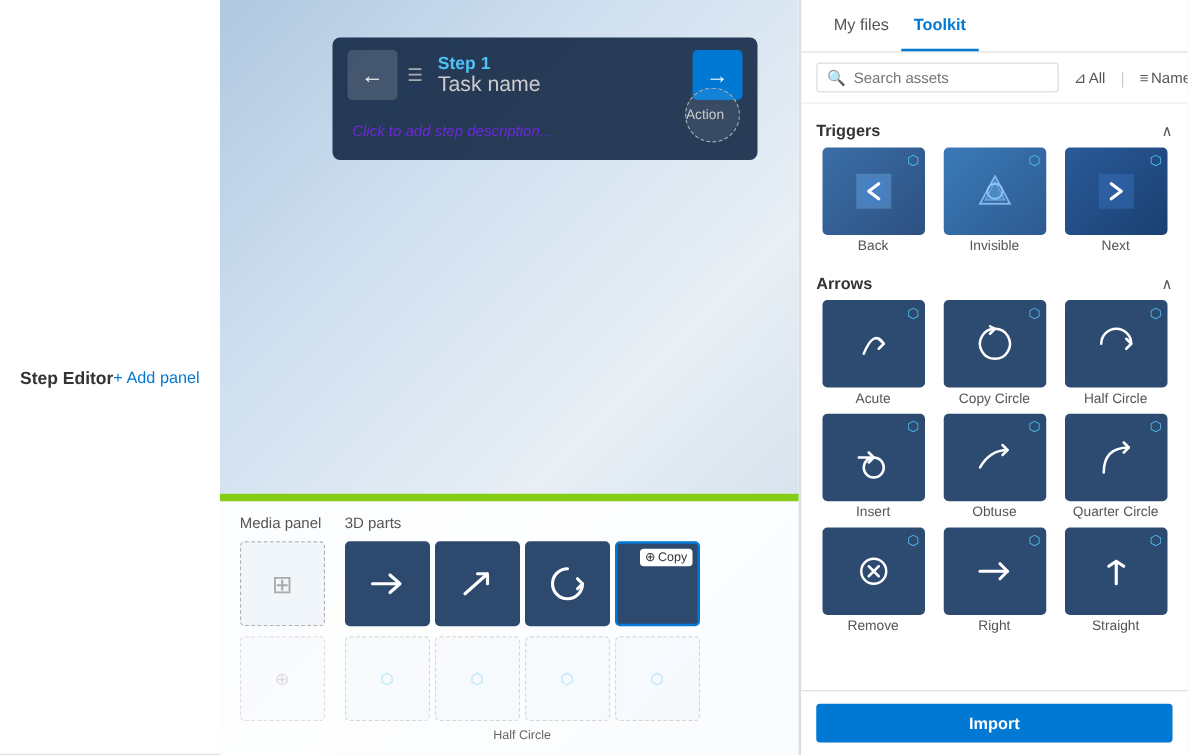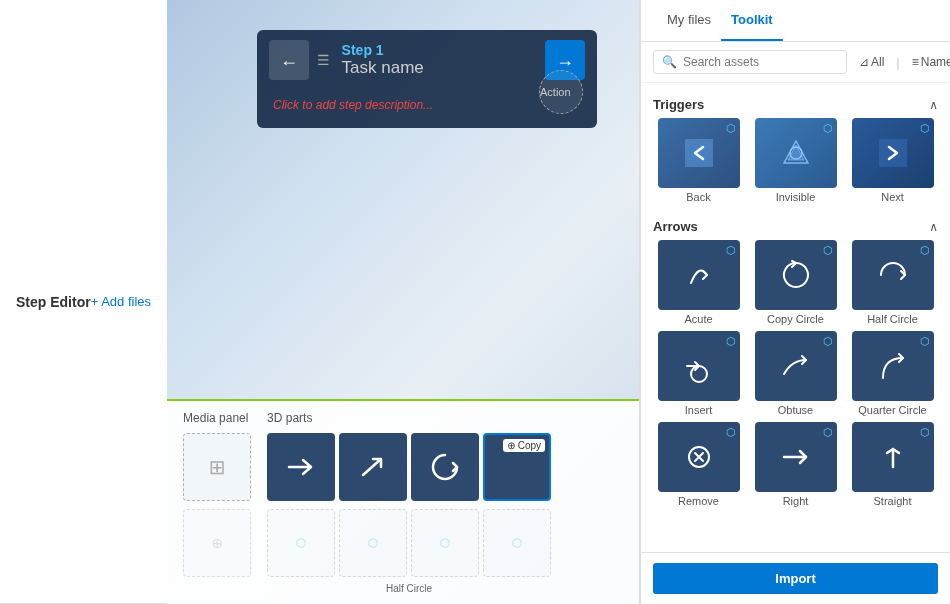--- a/index.html
+++ b/index.html
@@ -18,25 +18,25 @@
     
     .step-card { position: absolute; top: 30px; left: 90px; width: 340px; background: rgba(15, 35, 65, 0.88); border-radius: 6px; overflow: visible; }
     .step-card-header { display: flex; align-items: center; padding: 10px 12px; gap: 8px; }
     .step-nav-btn { width: 40px; height: 40px; border-radius: 4px; border: none; cursor: pointer; display: flex; align-items: center; justify-content: center; color: #fff; font-size: 18px; }
     .step-nav-btn.back { background: rgba(255,255,255,0.15); }
     .step-nav-btn.next { background: #0078d4; margin-left: auto; }
     .step-info { flex: 1; }
     .step-name { color: #4fc3f7; font-size: 14px; font-weight: 600; }
     .step-task { color: #ccc; font-size: 17px; }
     .step-menu-icon { color: #aaa; font-size: 14px; margin-right: 4px; }
-    .step-description { padding: 8px 16px 16px; color: #ef4444; font-size: 12px; font-style: italic; }
+    .step-description { padding: 8px 16px 16px; color: #6d28d9; font-size: 12px; font-style: italic; }
     .step-action-btn { position: absolute; bottom: 14px; right: 14px; width: 44px; height: 44px; border-radius: 50%; border: 1.5px dashed #aaa; background: rgba(255,255,255,0.08); display: flex; align-items: center; justify-content: flex-start; color: #ccc; font-size: 11px; cursor: pointer; }
 
     
-    .bottom-panels { display: flex; padding: 10px 16px; gap: 16px; background: rgba(255,255,255,0.9); border-top: 2px solid #84cc16; }
+    .bottom-panels { display: flex; padding: 10px 16px; gap: 16px; background: rgba(255,255,255,0.9); border-top: 6px solid #84cc16; }
     .panel-section { display: flex; flex-direction: column; gap: 4px; }
     .panel-label { font-size: 12px; color: #555; font-weight: 500; margin-bottom: 4px; }
     .panel-grid { display: flex; gap: 4px; }
     .panel-slot { width: 68px; height: 68px; border: 1.5px dashed #b0b0b0; border-radius: 4px; background: rgba(200,220,240,0.2); display: flex; align-items: center; justify-content: center; cursor: pointer; }
     .panel-slot.filled { background: #2d4a6e; border: none; position: relative; }
     .panel-slot.active-copy { background: #2d4a6e; border: 2px solid #0078d4; position: relative; }
     .slot-icon { color: #aaa; font-size: 20px; }
     .copy-badge { position: absolute; top: 4px; right: 4px; background: #fff; border-radius: 3px; padding: 1px 4px; font-size: 10px; color: #333; display: flex; align-items: center; gap: 2px; }
     .slot-corner-icon { position: absolute; top: 4px; right: 4px; color: #4fc3f7; font-size: 12px; }
     .panel-slot-label { font-size: 10px; color: #666; text-align: center; margin-top: 2px; }
@@ -77,21 +77,21 @@
     .trigger-invisible { background: linear-gradient(135deg, #3a7ab8, #2d5a90); }
     .trigger-next { background: linear-gradient(135deg, #2a5a9a, #1a4070); }
   </style>
 </head>
 <body>
 
 <div class="step-editor">
   <div class="step-editor-header">
     <span class="step-editor-title">Step Editor</span>
     <button class="add-step-btn">
-      <span>+ Add files</span>
+      <span>+ Add panel</span>
     </button>
   </div>
 
   <div class="canvas-area">
     <div class="canvas-bg"></div>
 
     <div class="step-card">
       <div class="step-card-header">
         <button class="step-nav-btn back">←</button>
         <span class="step-menu-icon">☰</span>

